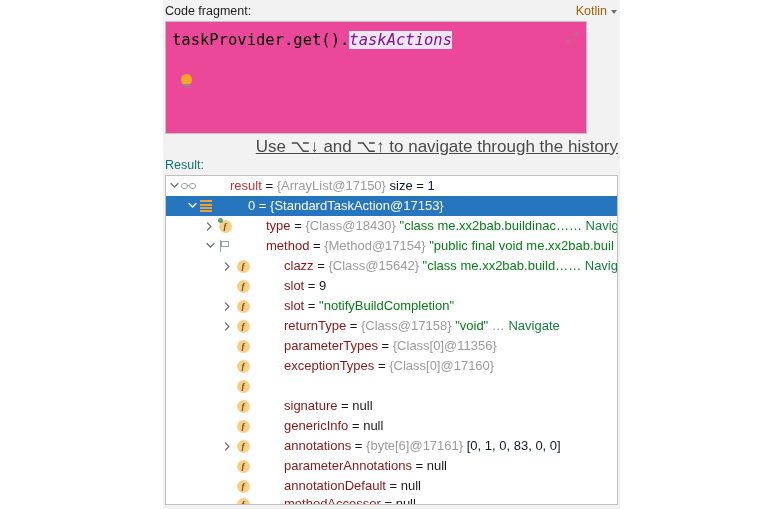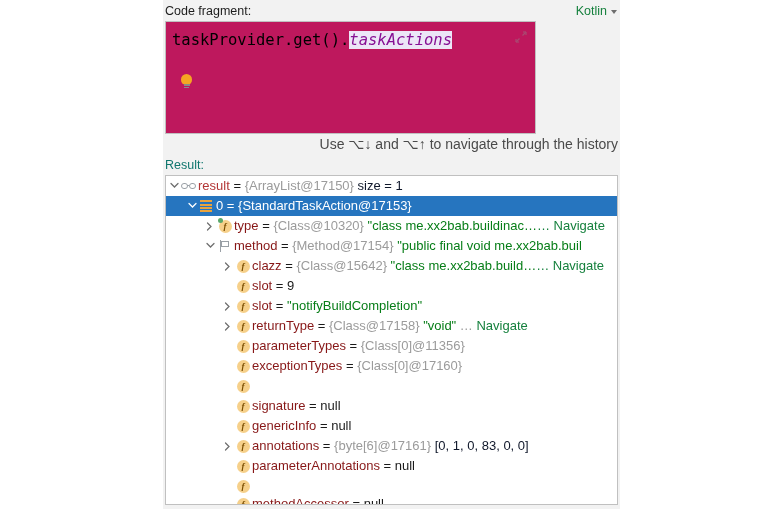--- a/index.html
+++ b/index.html
@@ -44,41 +44,41 @@
     font-size: 12.5px;
     color: #1d1d1d;
     white-space: nowrap;
     text-align: right;
   }
   .lang-select {
     display: flex;
     align-items: center;
     gap: 4px;
     font-size: 12.5px;
-    color: #15803d;
+    color: #a16207;
     cursor: default;
     padding-right: 1px;
   }
   .caret-down {
     width: 0; height: 0;
     border-left: 3.5px solid transparent;
     border-right: 3.5px solid transparent;
     border-top: 4px solid #6e6e6e;
     display: inline-block;
     margin-top: 2px;
   }
 
   
   .editor-box {
     position: absolute;
     left: 2px;
     top: 21px;
-    width: 371px;
+    width: 422px;
     height: 113px;
-    background: #be185d;
+    background: #ec4899;
     border: 1px solid #c0c0c0;
     box-sizing: border-box;
     overflow: hidden;
   }
   .code-line {
     position: absolute;
     left: 6px;
     top: 8px;
     font-family: "DejaVu Sans Mono", monospace;
     font-size: 15.5px;
@@ -125,23 +125,24 @@
     width: 14px;
     height: 14px;
     opacity: 0.42;
   }
 
   
   .hint {
     position: absolute;
     right: 2px;
     top: 136px;
-    font-size: 14px;
+    font-size: 17px;
     color: #4a4a4a;
     white-space: nowrap;
+    text-decoration: underline;
   }
 
   
   .result-label {
     position: absolute;
     left: 2px;
     top: 158px;
     font-size: 12.5px;
     color: #0f766e;
   }
@@ -276,21 +277,21 @@
   }
   .ic-flag .cloth {
     position: absolute;
     left: 1.4px; top: 0.5px;
     width: 8px; height: 6.5px;
     border: 1.4px solid #9aa0a6;
     box-sizing: border-box;
   }
 
   
-  .nm   { color: #871717; font-weight: 400; }
+  .nm   { color: #871717; font-weight: 400; margin-left: 32px; }
   .nm.res { color: #b33636; }
   .eq   { color: #1a1a1a; }
   .ref  { color: #9b9b9b; }
   .str  { color: #067d17; }
   .txt  { color: #0f172a; }
   .num  { color: #1a1a1a; }
   .navi { color: #15803d; }
   .rowtext { display: inline; }
 </style>
 </head>
@@ -372,21 +373,21 @@
           <div class="row">
             <span class="indent" style="width: 38px;"></span>
             <span class="twisty">
               <svg width="7" height="9" viewBox="0 0 7 9">
                 <path d="M1.5 1 L5 4.5 L1.5 8" fill="none" stroke="#6e6e6e" stroke-width="1.25" stroke-linecap="round"></path>
               </svg>
             </span>
             <span class="icon">
               <span class="ic-field static">f</span>
             </span>
-            <span class="rowtext"><span class="nm">type</span><span class="eq"> = </span><span class="ref">{Class@10320}</span><span class="str"> "class me.xx2bab.buildinac…</span><span class="navi">… Navigate</span></span>
+            <span class="rowtext"><span class="nm">type</span><span class="eq"> = </span><span class="ref">{Class@18430}</span><span class="str"> "class me.xx2bab.buildinac…</span><span class="navi">… Navigate</span></span>
           </div>
           <div class="row">
             <span class="indent" style="width: 38px;"></span>
             <span class="twisty">
               <svg width="9" height="7" viewBox="0 0 9 7">
                 <path d="M1 1.5 L4.5 5 L8 1.5" fill="none" stroke="#6e6e6e" stroke-width="1.25" stroke-linecap="round"></path>
               </svg>
             </span>
             <span class="icon">
               <span class="ic-flag">
@@ -498,20 +499,21 @@
               <span class="ic-field">f</span>
             </span>
             <span class="rowtext"><span class="nm">parameterAnnotations</span><span class="eq"> = </span><span class="num">null</span></span>
           </div>
           <div class="row">
             <span class="indent" style="width: 56px;"></span>
             <span class="twisty"></span>
             <span class="icon">
               <span class="ic-field">f</span>
             </span>
+            <span class="rowtext"><span class="nm">annotationDefault</span><span class="eq"> = </span><span class="num">null</span></span>
           </div>
           <div class="row" style="height: 16px;">
             <span class="indent" style="width: 56px;"></span>
             <span class="twisty"></span>
             <span class="icon">
               <span class="ic-field">f</span>
             </span>
             <span class="rowtext"><span class="nm">methodAccessor</span><span class="eq"> = </span><span class="num">null</span></span>
           </div>
         </div>

